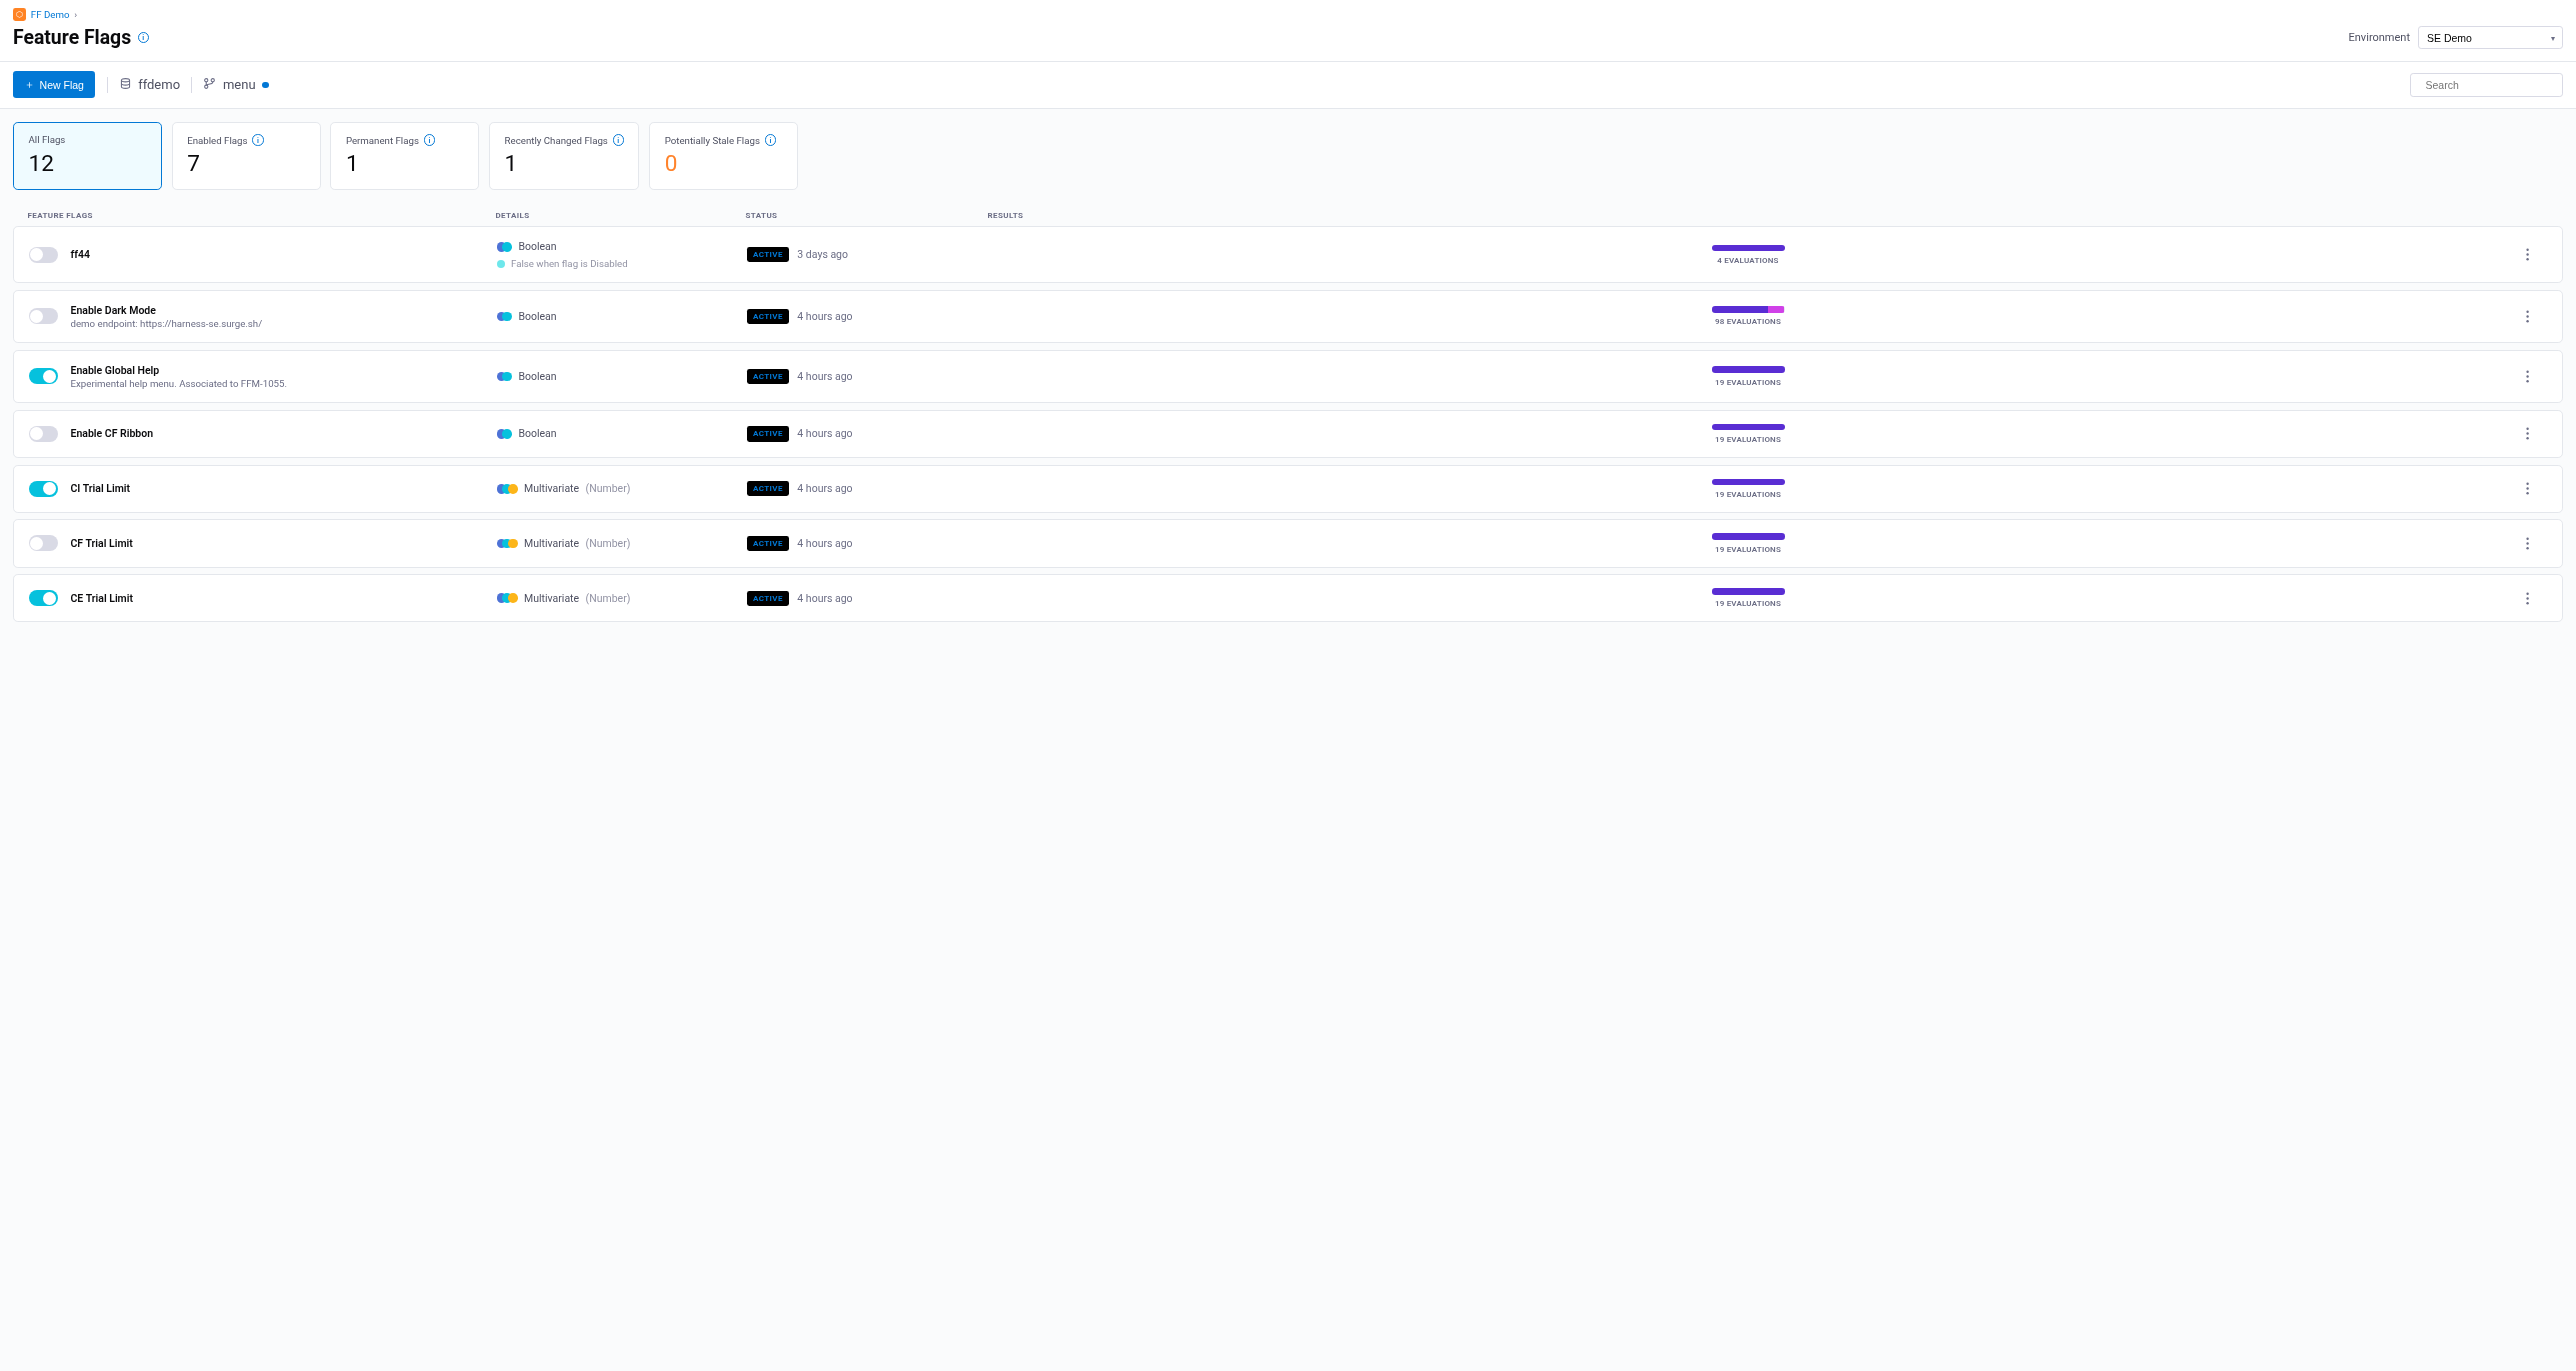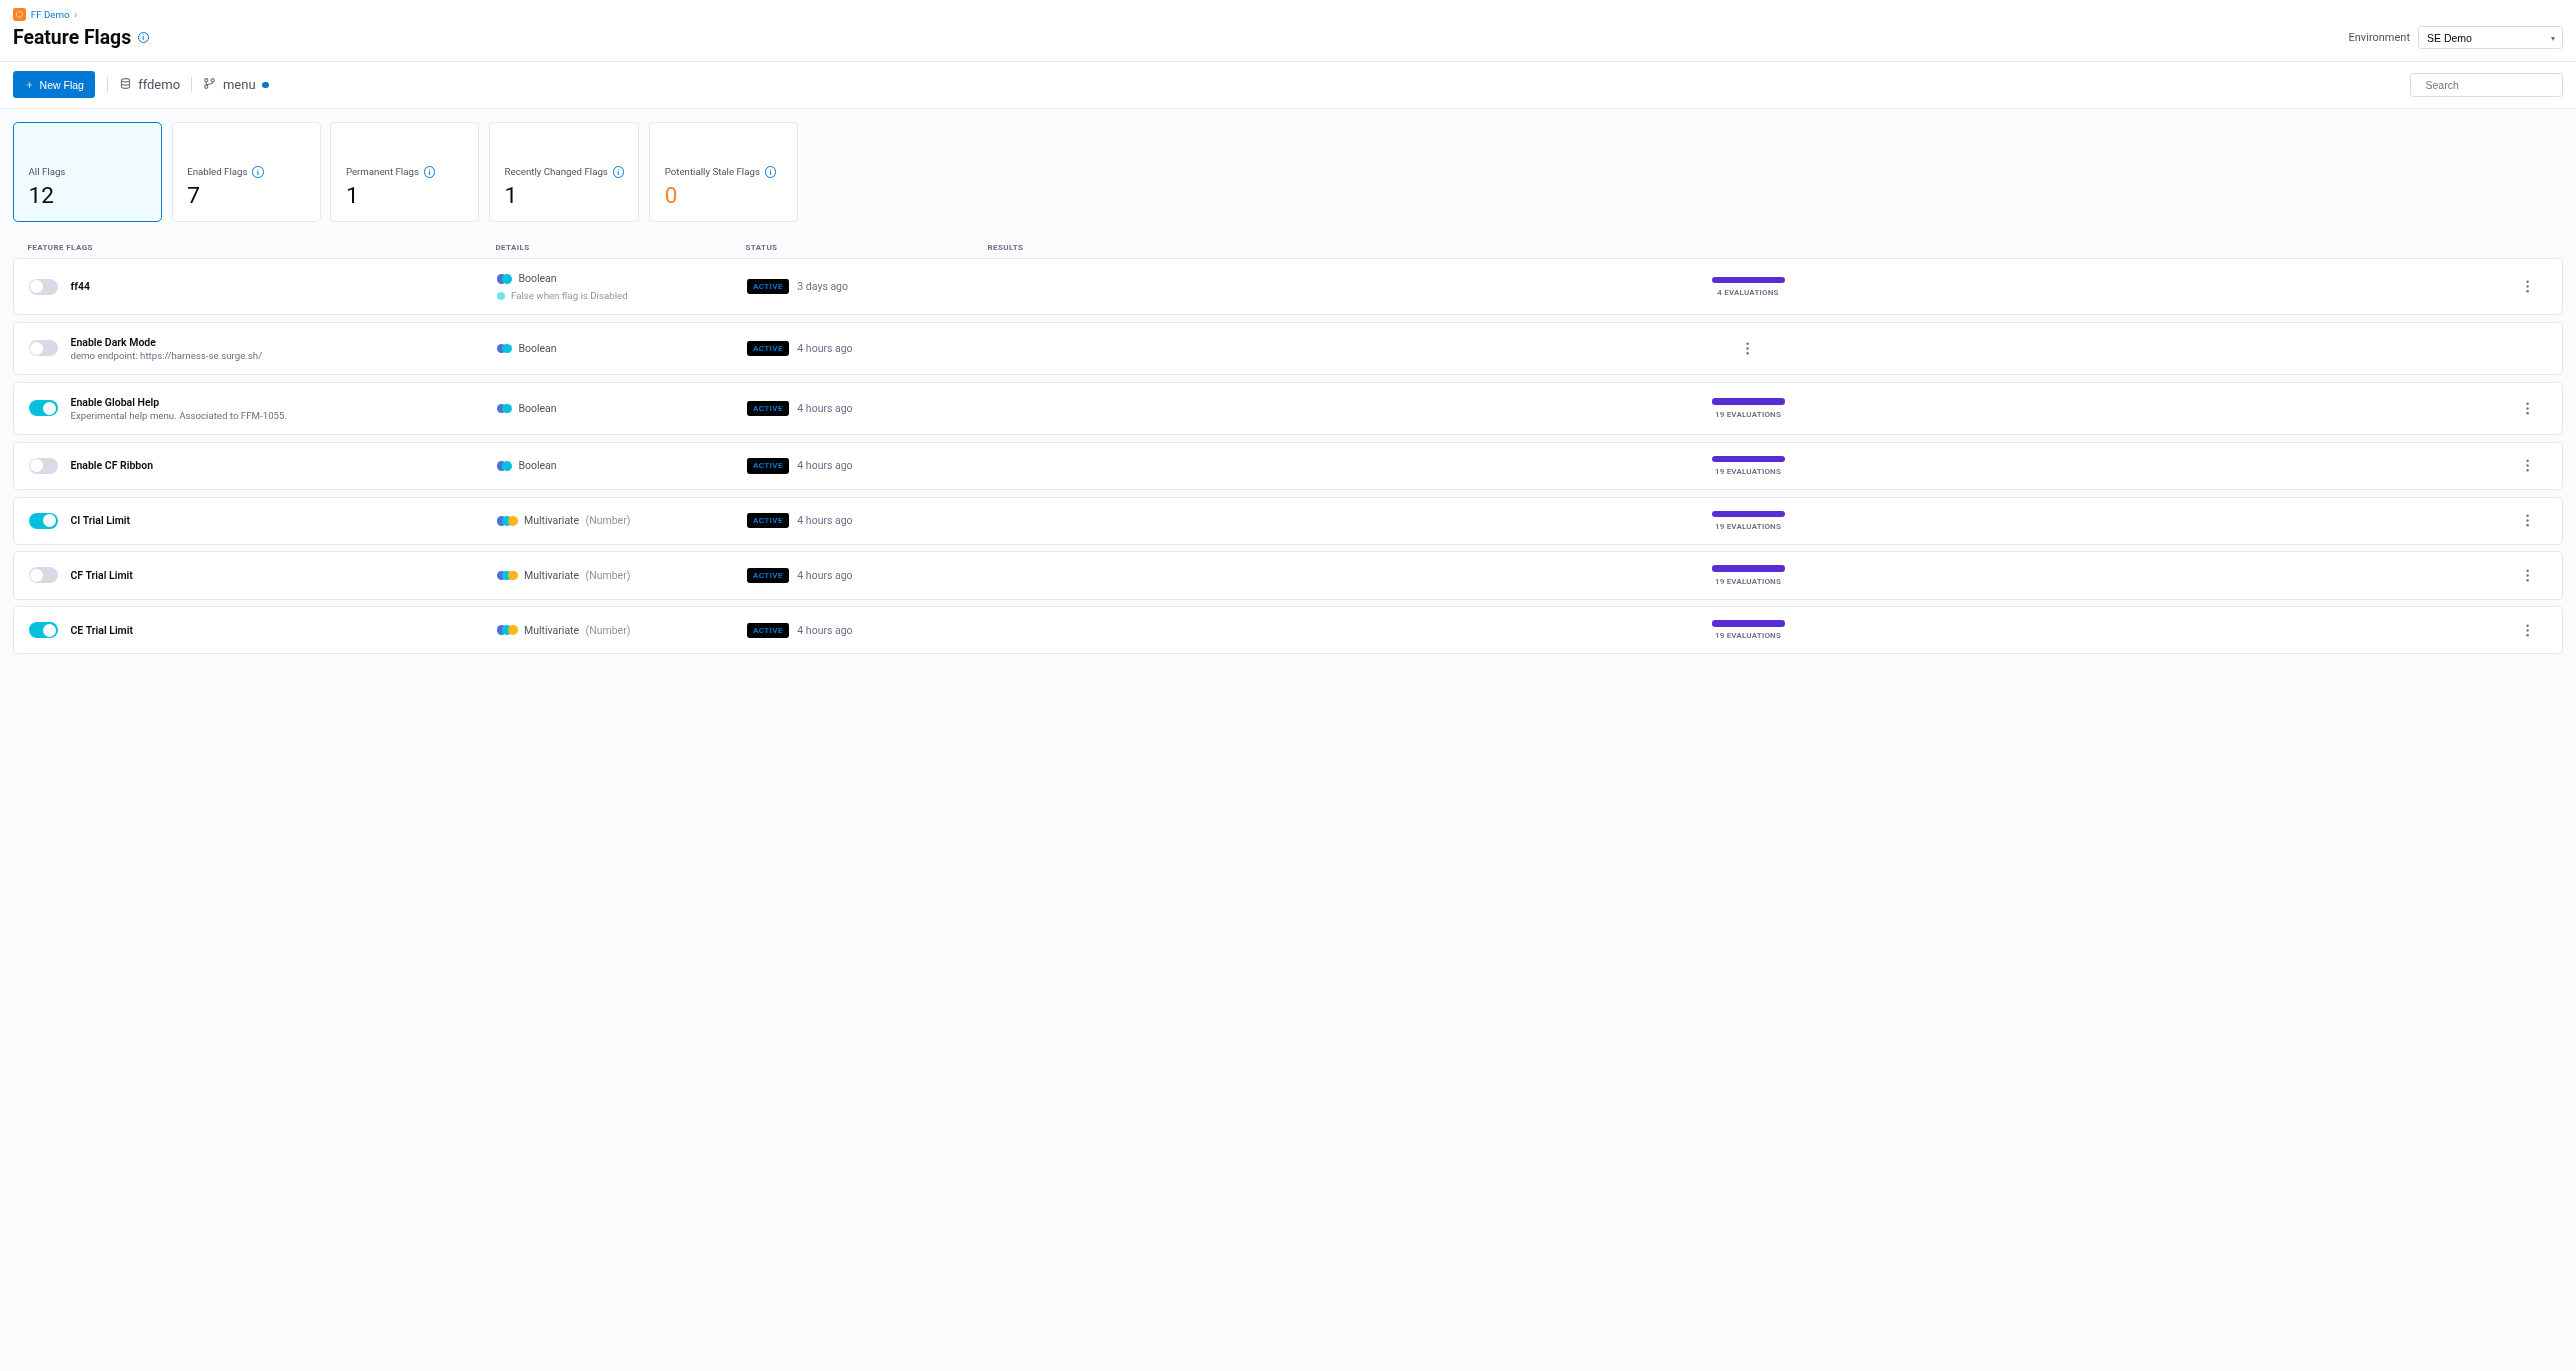--- a/index.html
+++ b/index.html
@@ -24,21 +24,21 @@
 .project-chip, .branch-chip { display:inline-flex; align-items:center; gap:6.5px; color:#4f5162; font-size:13px; }
 .proj-icon, .branch-icon { color:#6b6d85; }
 .dot-blue { width:6.5px; height:6.5px; background:#0278d5; border-radius:50%; display:inline-block; }
 .search-box { display:flex; align-items:center; gap:6.5px; border:0.8px solid #d9dae5; border-radius:3.2px; padding:4.8px 8px; width:153px; background:#fff;}
 .search-box input { border:none; outline:none; font-size:10.5px; flex:1; color:#4f5162; background:transparent;}
 .search-box svg { color:#6b6d85; }
 .content { padding:13px; }
 .cards { display:flex; gap:9.7px; margin-bottom:14.5px; }
 .card { background:#fff; border:0.8px solid #e4e7ec; border-radius:4.8px; padding:11.3px 14.5px; min-width:149px; }
 .card.active { background:#effbff; border-color:#0278d5; }
-.card-label { font-size:9.7px; color:#4f5162; display:flex; gap:4.8px; margin-bottom:4.8px;margin-top:32px;}
+.card-label { font-size:9.7px; color:#4f5162; display:flex; align-items:center; gap:4.8px; margin-bottom:4.8px;}
 .card-value { font-size:22.6px; font-weight:400; color:#0b0b0d; }
 .card-value.orange { color:#ff832b; }
 .table-header { display:grid; grid-template-columns: 468px 250px 242px 1fr 40px; padding:6.5px 14.5px; font-size:8px; font-weight:700; letter-spacing:0.4px; color:#6b6d85; }
 .row { background:#fff; border:0.8px solid #e4e7ec; border-radius:4.8px; margin-bottom:6.5px; display:grid; grid-template-columns: 468px 250px 242px 1fr 40px; align-items:center; padding:13px 14.5px; }
 .flag-col { display:flex; align-items:center; gap:13px; }
 .toggle { width:29px; height:16px; border-radius:8px; position:relative; cursor:pointer; flex-shrink:0;}
 .toggle.off { background:#d9dae5; }
 .toggle.on { background:#06c1dd; }
 .toggle::after { content:""; width:13px; height:13px; background:#fff; border-radius:50%; position:absolute; top:1.6px; transition:left 0.1s;}
 .toggle.off::after { left:1.6px; }
@@ -236,20 +236,27 @@
               <span class="c1"></span>
               <span class="c2"></span>
             </span>
             <span>Boolean</span>
           </div>
         </div>
         <div class="status-col">
           <span class="badge-active">ACTIVE</span>
           <span class="timeago">4 hours ago</span>
         </div>
+        <div class="results-col">
+          <div class="bar-wrap">
+            <div class="bar-seg1" style="width:78%"></div>
+            <div class="bar-seg2" style="width:22%"></div>
+          </div>
+          <div class="evals">98 EVALUATIONS</div>
+        </div>
         <div class="more-col">
           <div class="more-btn">
             <svg width="3.2" height="13" viewBox="0 0 4 16" fill="currentColor">
               <circle cx="2" cy="2" r="1.5"></circle>
               <circle cx="2" cy="8" r="1.5"></circle>
               <circle cx="2" cy="14" r="1.5"></circle>
             </svg>
           </div>
         </div>
       </div>

